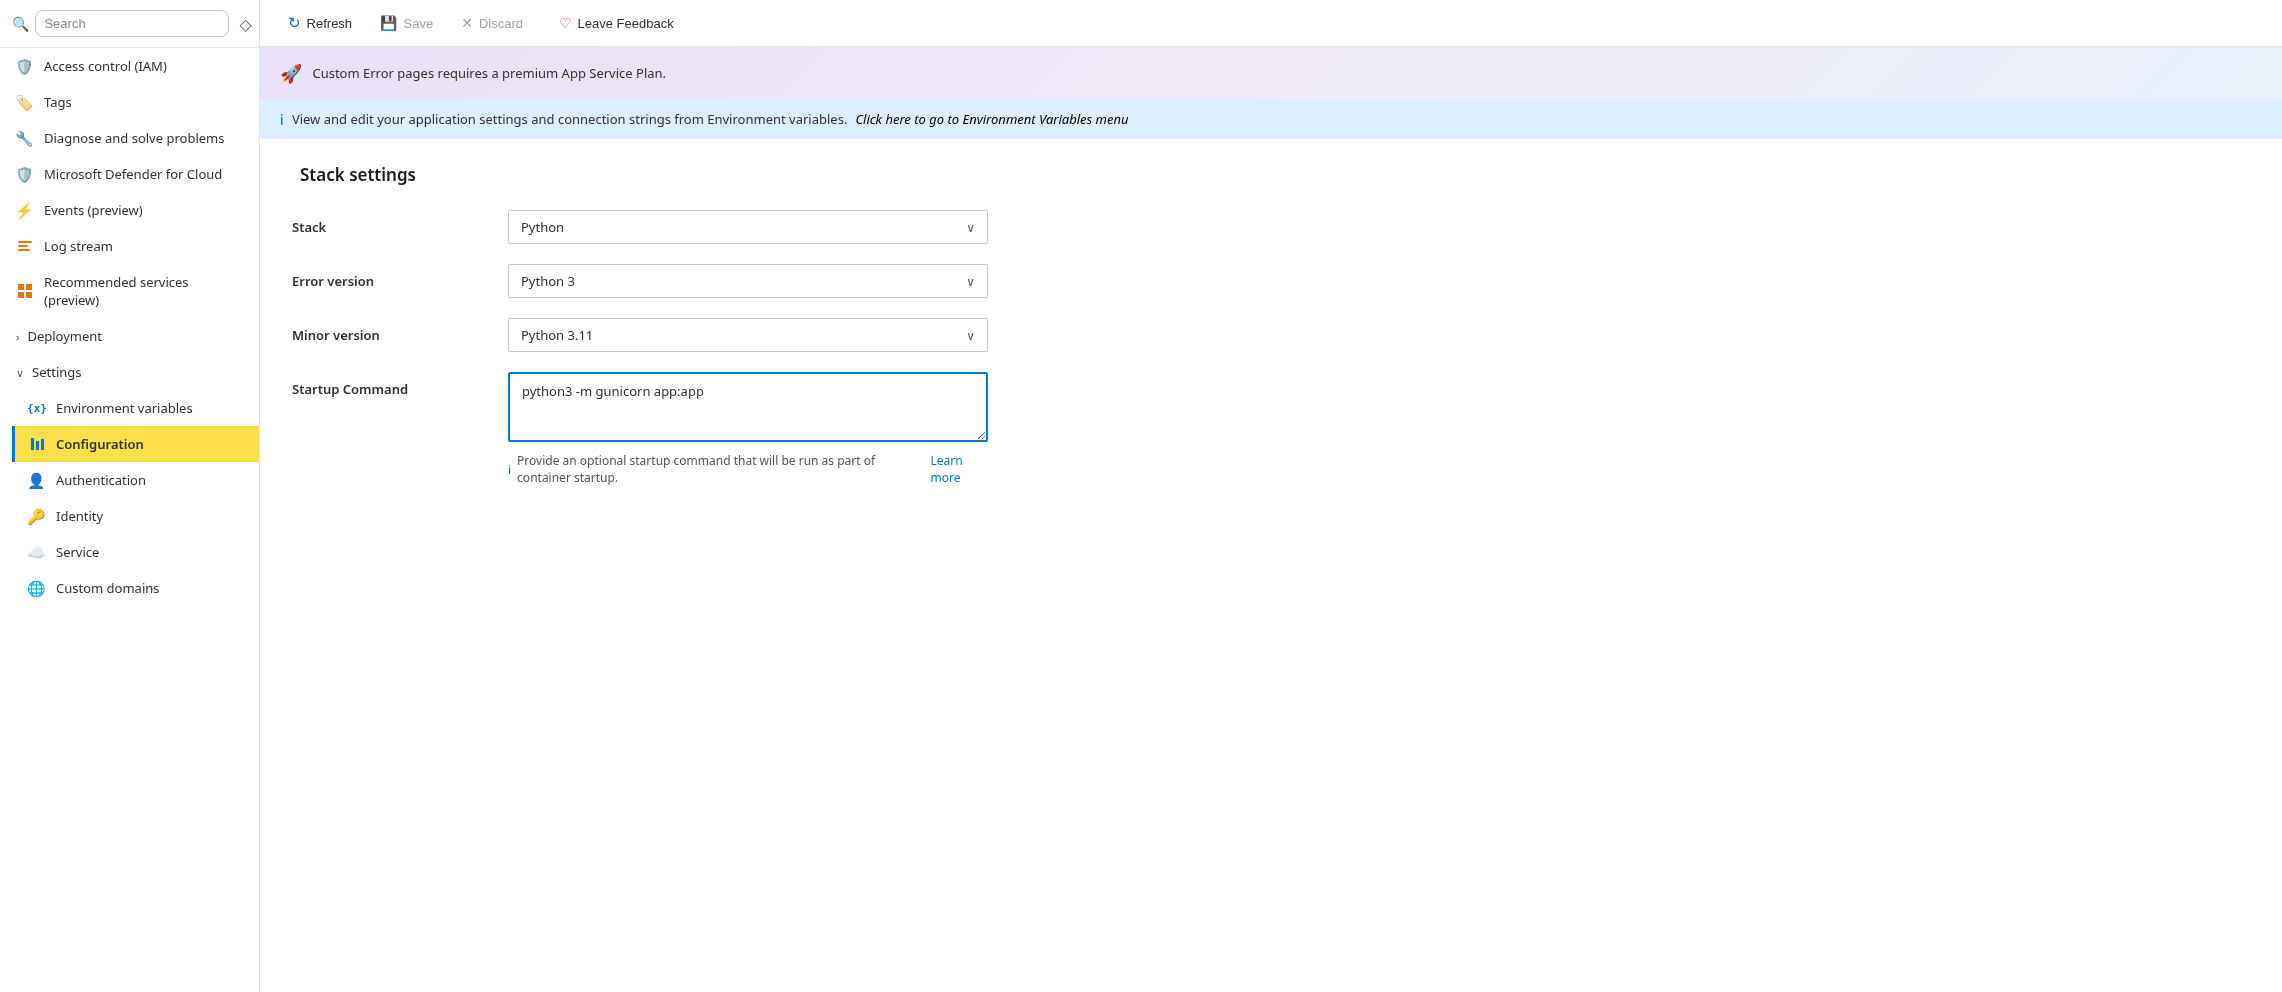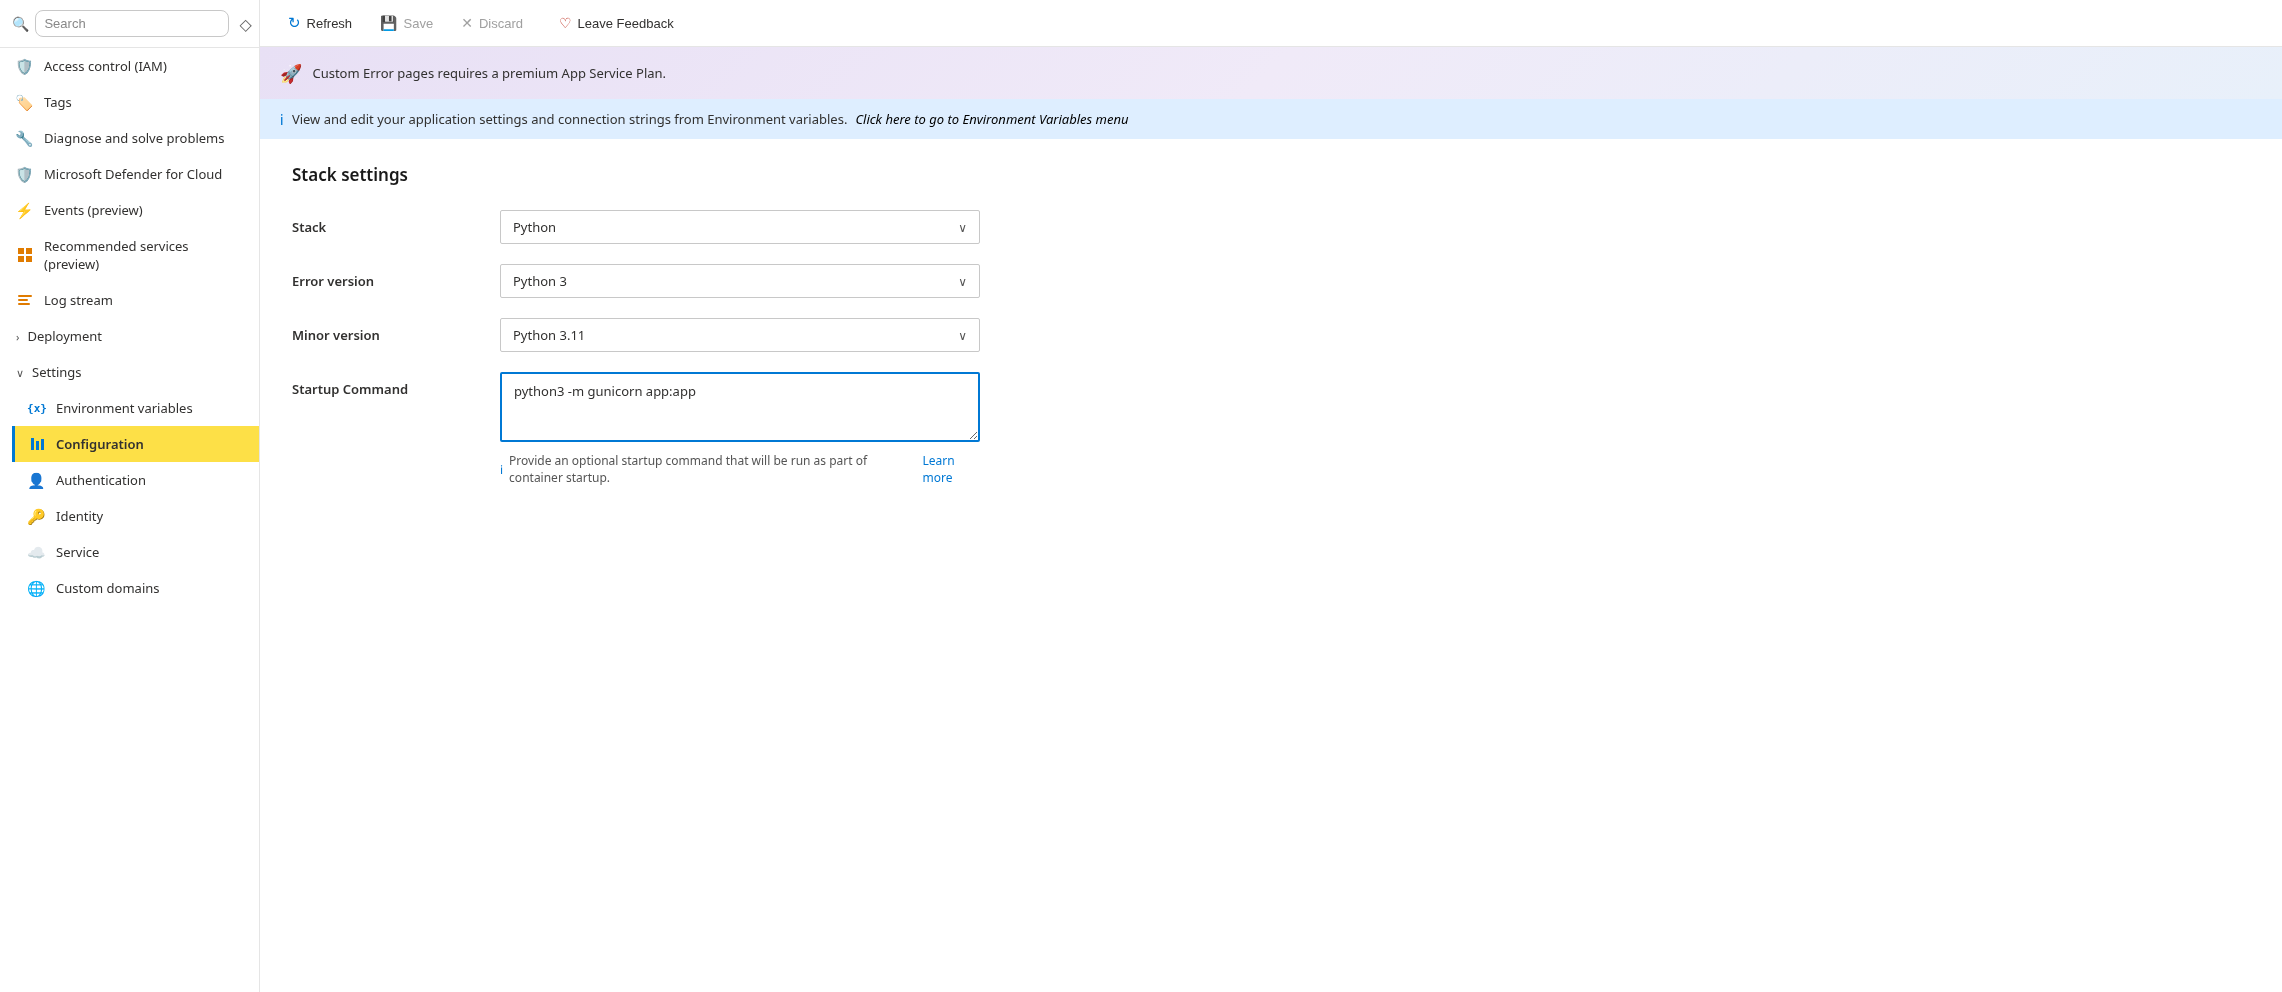--- a/index.html
+++ b/index.html
@@ -168,28 +168,29 @@
 
     
     .settings-body {
       padding: 24px 32px;
     }
     .section-title {
       font-size: 17px;
       font-weight: 600;
       color: #1a1a1a;
       margin-bottom: 24px;
+      margin-left: 8px;
     }
 
     
     .form-row {
       display: flex;
       align-items: flex-start;
       margin-bottom: 20px;
-      gap: 8px;
+      gap: 16px;
     }
     .form-label {
       width: 200px;
       min-width: 200px;
       font-size: 13px;
       font-weight: 600;
       color: #323130;
       padding-top: 8px;
     }
     .form-control {
@@ -266,41 +267,41 @@
     <span class="item-icon" style="color:#666;">🔧</span>
     <span>Diagnose and solve problems</span>
   </div>
   <div class="sidebar-item">
     <span class="item-icon" style="color:#0078d4;">🛡️</span>
     <span>Microsoft Defender for Cloud</span>
   </div>
   <div class="sidebar-item">
     <span class="item-icon" style="color:#f7c300;">⚡</span>
     <span>Events (preview)</span>
+  </div>
+  <div class="sidebar-item">
+    <span class="item-icon" style="color:#e07b00;">
+      <svg width="16" height="16" viewBox="0 0 16 16" fill="#e07b00">
+        <rect x="1" y="3" width="14" height="2" rx="1"></rect>
+        <rect x="1" y="7" width="10" height="2" rx="1"></rect>
+        <rect x="1" y="11" width="12" height="2" rx="1"></rect>
+      </svg>
+    </span>
+    <span>Log stream</span>
   </div>
   <div class="sidebar-item">
     <span class="item-icon" style="color:#e07b00;">
       <svg width="16" height="16" viewBox="0 0 16 16" fill="none">
         <rect x="1" y="1" width="6" height="6" fill="#e07b00"></rect>
         <rect x="9" y="1" width="6" height="6" fill="#e07b00"></rect>
         <rect x="1" y="9" width="6" height="6" fill="#e07b00"></rect>
         <rect x="9" y="9" width="6" height="6" fill="#e07b00"></rect>
       </svg>
     </span>
     <span>Recommended services (preview)</span>
-  </div>
-  <div class="sidebar-item">
-    <span class="item-icon" style="color:#e07b00;">
-      <svg width="16" height="16" viewBox="0 0 16 16" fill="#e07b00">
-        <rect x="1" y="3" width="14" height="2" rx="1"></rect>
-        <rect x="1" y="7" width="10" height="2" rx="1"></rect>
-        <rect x="1" y="11" width="12" height="2" rx="1"></rect>
-      </svg>
-    </span>
-    <span>Log stream</span>
   </div>
 
   <div class="sidebar-group">
     <span class="chevron">›</span>
     <span>Deployment</span>
   </div>
 
   <div class="sidebar-group">
     <span class="chevron">∨</span>
     <span>Settings</span>

